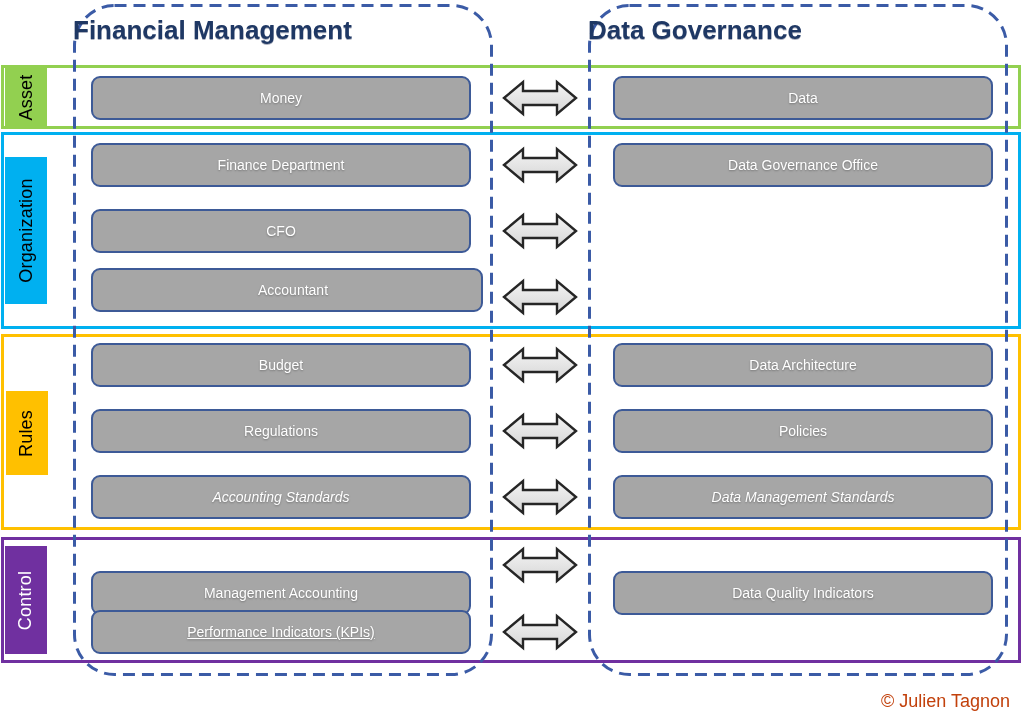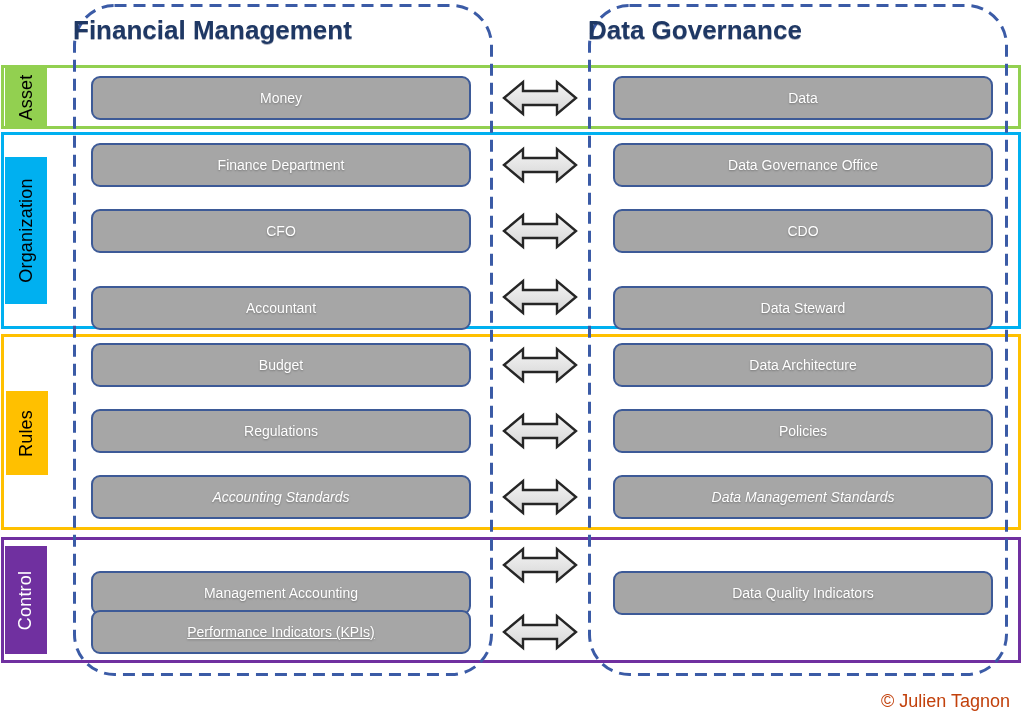--- a/index.html
+++ b/index.html
@@ -45,21 +45,21 @@
   
   .cbox {
     position:absolute; width:376px; height:40px;
     background:#A6A6A6; border:2px solid #3D5A97; border-radius:9px;
     color:#ffffff; display:flex; align-items:center; justify-content:center;
     font-size:14px; z-index:3; text-shadow:0 1px 2px rgba(0,0,0,0.3);
   }
   .col-left  { left:91px; }
   .col-right { left:613px; }
   .r0 { top:76px; }  .r1 { top:143px; } .r2 { top:209px; }
-  .r3 { top:286px; } .r4 { top:343px; } .r5 { top:409px; }
+  .r3 { top:268px;padding-left:12px; } .r4 { top:343px; } .r5 { top:409px; }
   .r6 { top:475px;font-style:italic; } .r7 { top:543px;margin-top:28px; } .r8 { top:610px;text-decoration:underline; }
 
   
   .arrow { position:absolute; left:502px; width:76px; height:38px; z-index:3; }
   .a0 { top:79px; }  .a1 { top:146px; } .a2 { top:212px; }
   .a3 { top:278px; } .a4 { top:346px; } .a5 { top:412px; }
   .a6 { top:478px; } .a7 { top:546px; } .a8 { top:613px; }
 
   .credit {
     position:absolute; right:14px; top:691px; font-size:18px; color:#c2410c; z-index:5;
@@ -117,27 +117,25 @@
       <use href="#dblarrow" width="76" height="38"></use>
     </svg>
 
   <div class="cbox col-left r1">Finance Department</div>
   <div class="cbox col-right r1">Data Governance Office</div>
   <svg class="arrow a1">
       <use href="#dblarrow" width="76" height="38"></use>
     </svg>
 
   <div class="cbox col-left r2">CFO</div>
-  <div class="cbox col-right r2">CDO</div>
   <svg class="arrow a2">
       <use href="#dblarrow" width="76" height="38"></use>
     </svg>
 
   <div class="cbox col-left r3">Accountant</div>
-  <div class="cbox col-right r3">Data Steward</div>
   <svg class="arrow a3">
       <use href="#dblarrow" width="76" height="38"></use>
     </svg>
 
   <div class="cbox col-left r4">Budget</div>
   <div class="cbox col-right r4">Data Architecture</div>
   <svg class="arrow a4">
       <use href="#dblarrow" width="76" height="38"></use>
     </svg>
 

